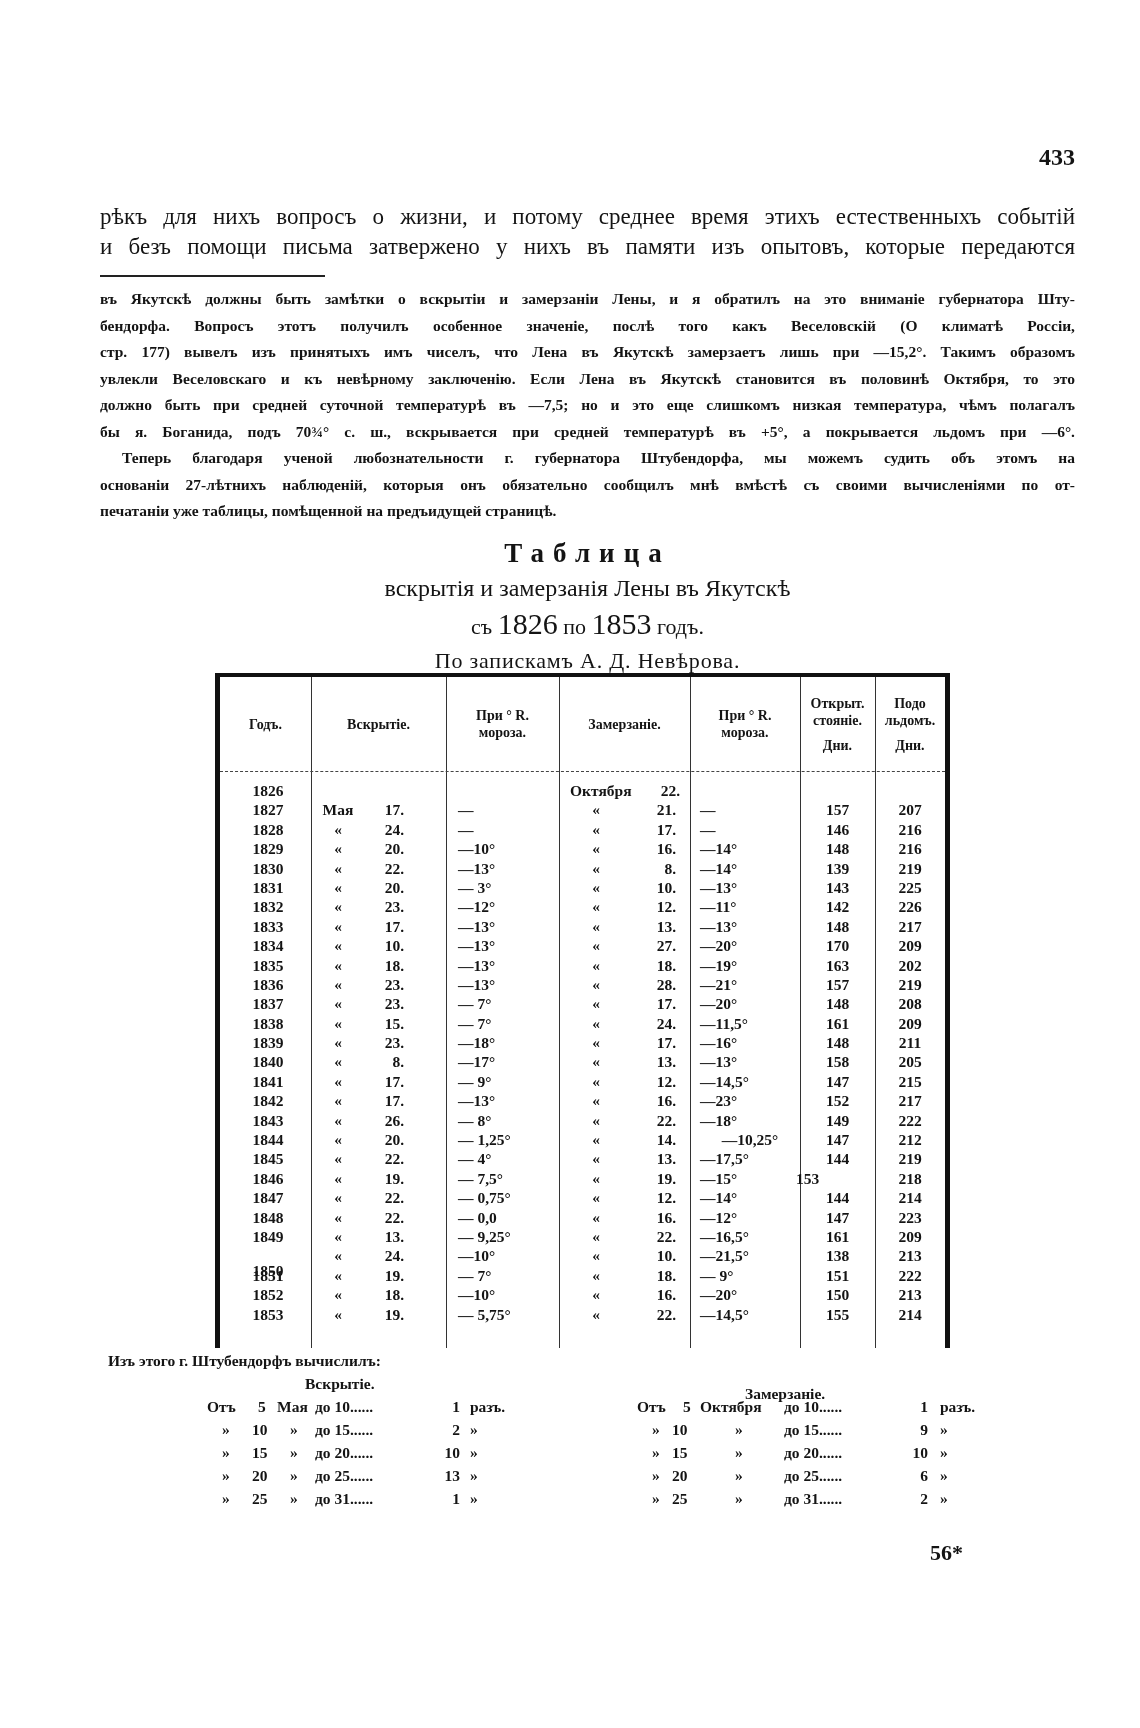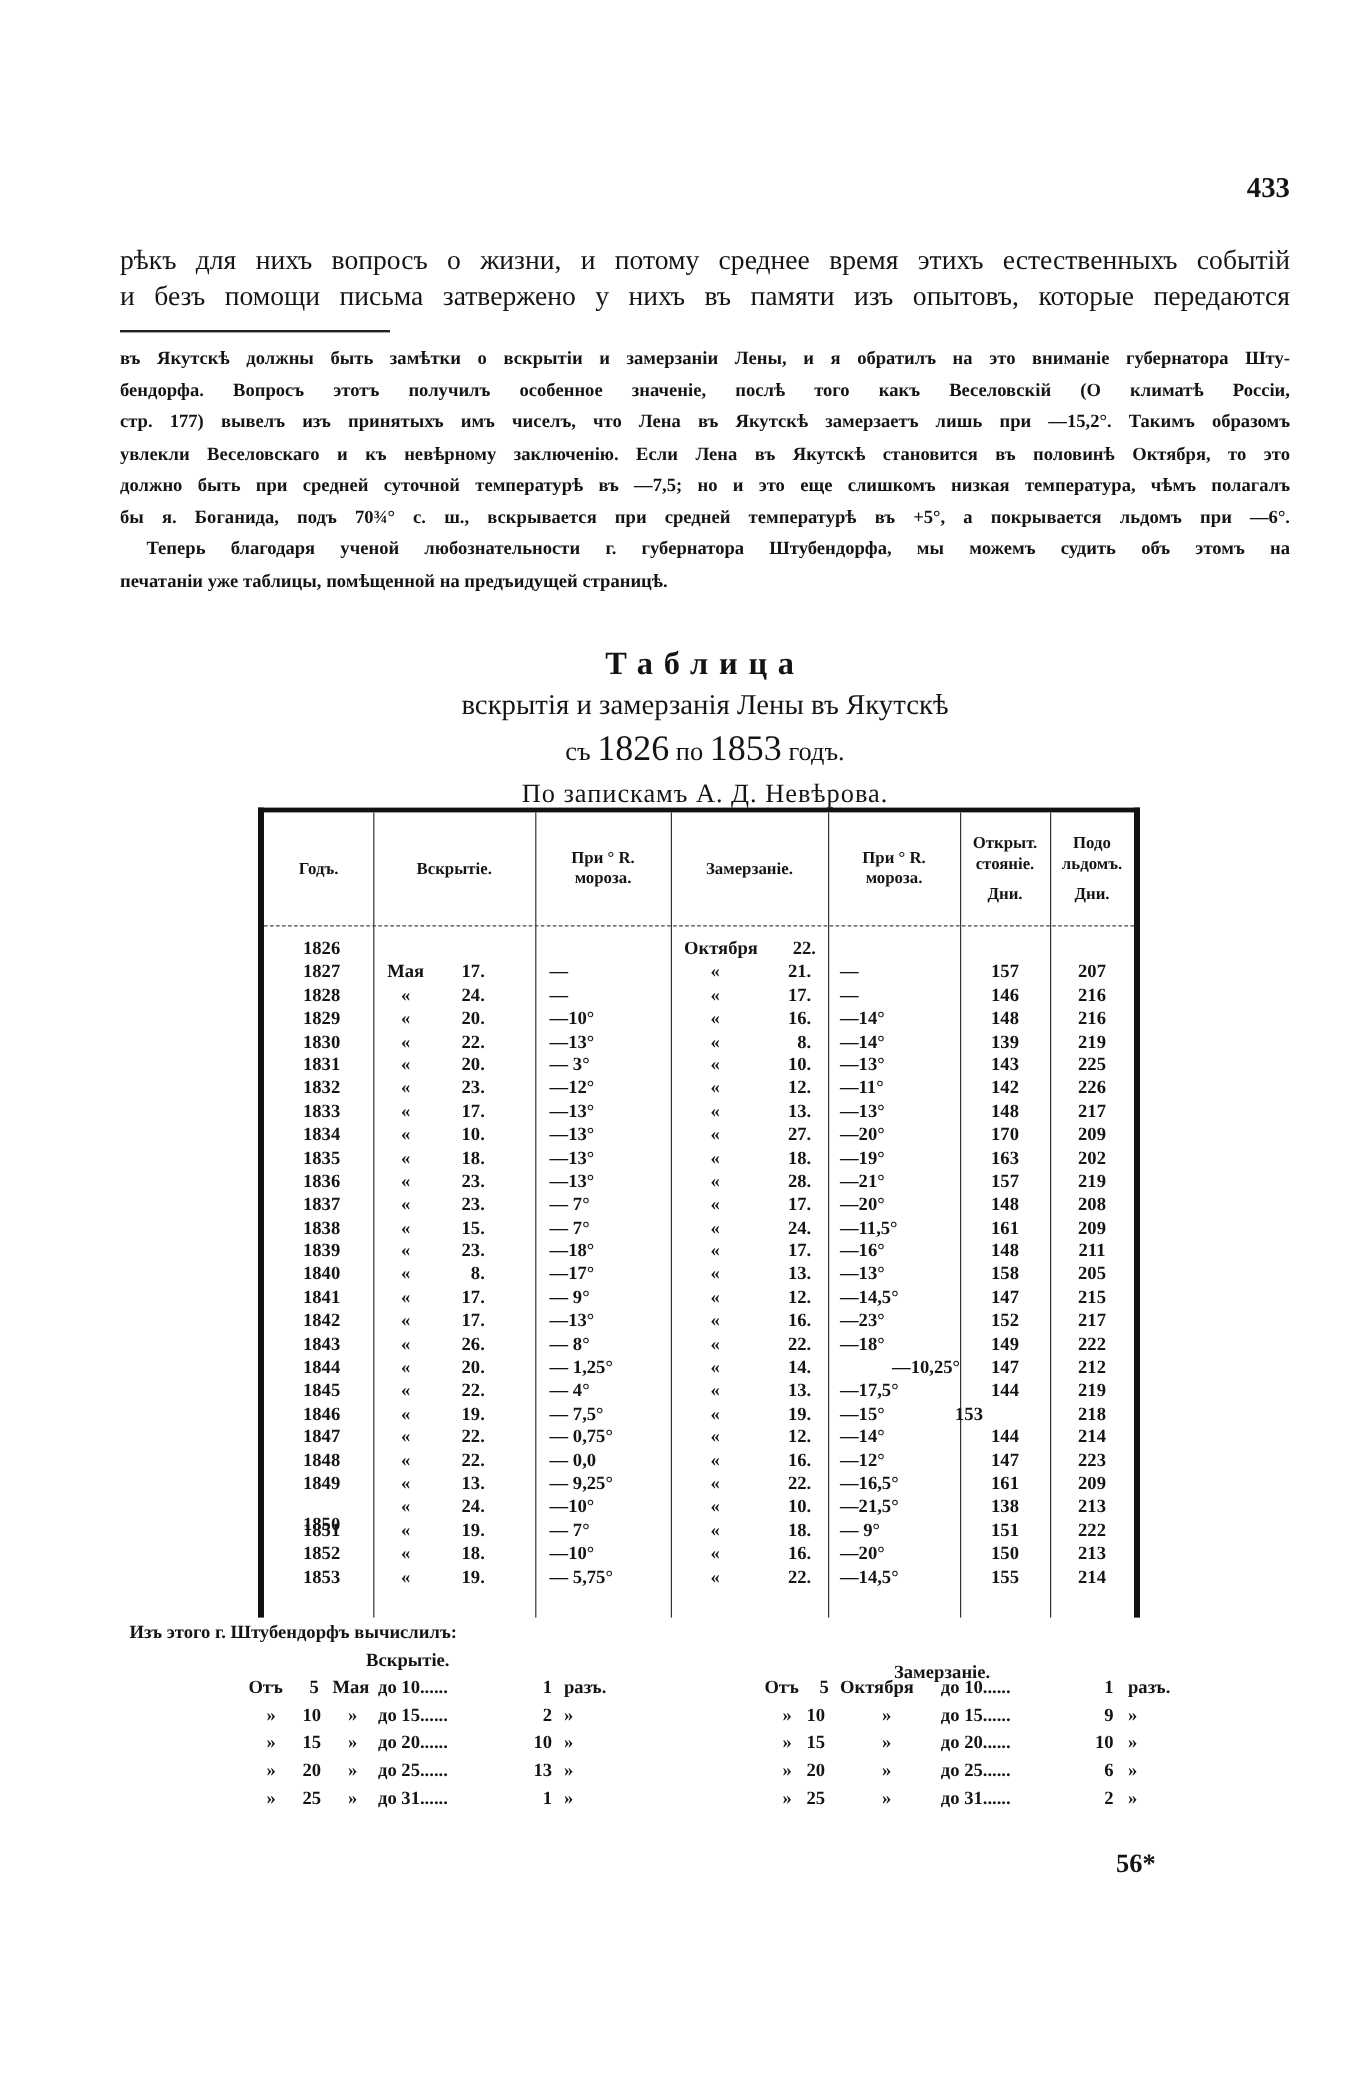--- a/index.html
+++ b/index.html
@@ -56,20 +56,21 @@
 <div class="abs fn-rule"></div>
 
 <div class="abs footnote">
   <div class="ln">въ Якутскѣ должны быть замѣтки о вскрытіи и замерзаніи Лены, и я обратилъ на это вниманіе губернатора Шту-</div>
   <div class="ln">бендорфа. Вопросъ этотъ получилъ особенное значеніе, послѣ того какъ Веселовскій (О климатѣ Россіи,</div>
   <div class="ln">стр. 177) вывелъ изъ принятыхъ имъ чиселъ, что Лена въ Якутскѣ замерзаетъ лишь при —15,2°. Такимъ образомъ</div>
   <div class="ln">увлекли Веселовскаго и къ невѣрному заключенію. Если Лена въ Якутскѣ становится въ половинѣ Октября, то это</div>
   <div class="ln">должно быть при средней суточной температурѣ въ —7,5; но и это еще слишкомъ низкая температура, чѣмъ полагалъ</div>
   <div class="ln">бы я. Боганида, подъ 70¾° с. ш., вскрывается при средней температурѣ въ +5°, а покрывается льдомъ при —6°.</div>
   <div class="ln indent">Теперь благодаря ученой любознательности г. губернатора Штубендорфа, мы можемъ судить объ этомъ на</div>
+  <div class="ln">основаніи 27-лѣтнихъ наблюденій, которыя онъ обязательно сообщилъ мнѣ вмѣстѣ съ своими вычисленіями по от-</div>
   <div class="ln last">печатаніи уже таблицы, помѣщенной на предъидущей страницѣ.</div>
 </div>
 
 <div class="abs tbl-title t1">Таблица</div>
 <div class="abs tbl-title t2">вскрытія и замерзанія Лены въ Якутскѣ</div>
 <div class="abs tbl-title t3">
   <span>съ</span>
   <span class="yr">1826</span>
   <span>по</span>
   <span class="yr">1853</span>
@@ -313,21 +314,21 @@
         <span class="cell" style="left: 590px; width: 55px; text-align: center;">149</span>
         <span class="cell" style="left: 662px; width: 56px; text-align: center;">222</span>
       </div>
       <div class="row">
         <span class="cell" style="left: 20px; width: 56px; text-align: center;">1844</span>
         <span class="cell" style="left: 100px; width: 36px; text-align: center;">«</span>
         <span class="cell" style="left: 150px; width: 34px; text-align: right;">20.</span>
         <span class="cell" style="left: 238px; width: 100px; text-align: left;">— 1,25°</span>
         <span class="cell" style="left: 346px; width: 60px; text-align: center;">«</span>
         <span class="cell" style="left: 420px; width: 36px; text-align: right;">14.</span>
-        <span class="cell" style="left: 480px; width: 100px; text-align: right;">—10,25°</span>
+        <span class="cell" style="left: 480px; width: 100px; text-align: center;">—10,25°</span>
         <span class="cell" style="left: 590px; width: 55px; text-align: center;">147</span>
         <span class="cell" style="left: 662px; width: 56px; text-align: center;">212</span>
       </div>
       <div class="row">
         <span class="cell" style="left: 20px; width: 56px; text-align: center;">1845</span>
         <span class="cell" style="left: 100px; width: 36px; text-align: center;">«</span>
         <span class="cell" style="left: 150px; width: 34px; text-align: right;">22.</span>
         <span class="cell" style="left: 238px; width: 100px; text-align: left;">— 4°</span>
         <span class="cell" style="left: 346px; width: 60px; text-align: center;">«</span>
         <span class="cell" style="left: 420px; width: 36px; text-align: right;">13.</span>

